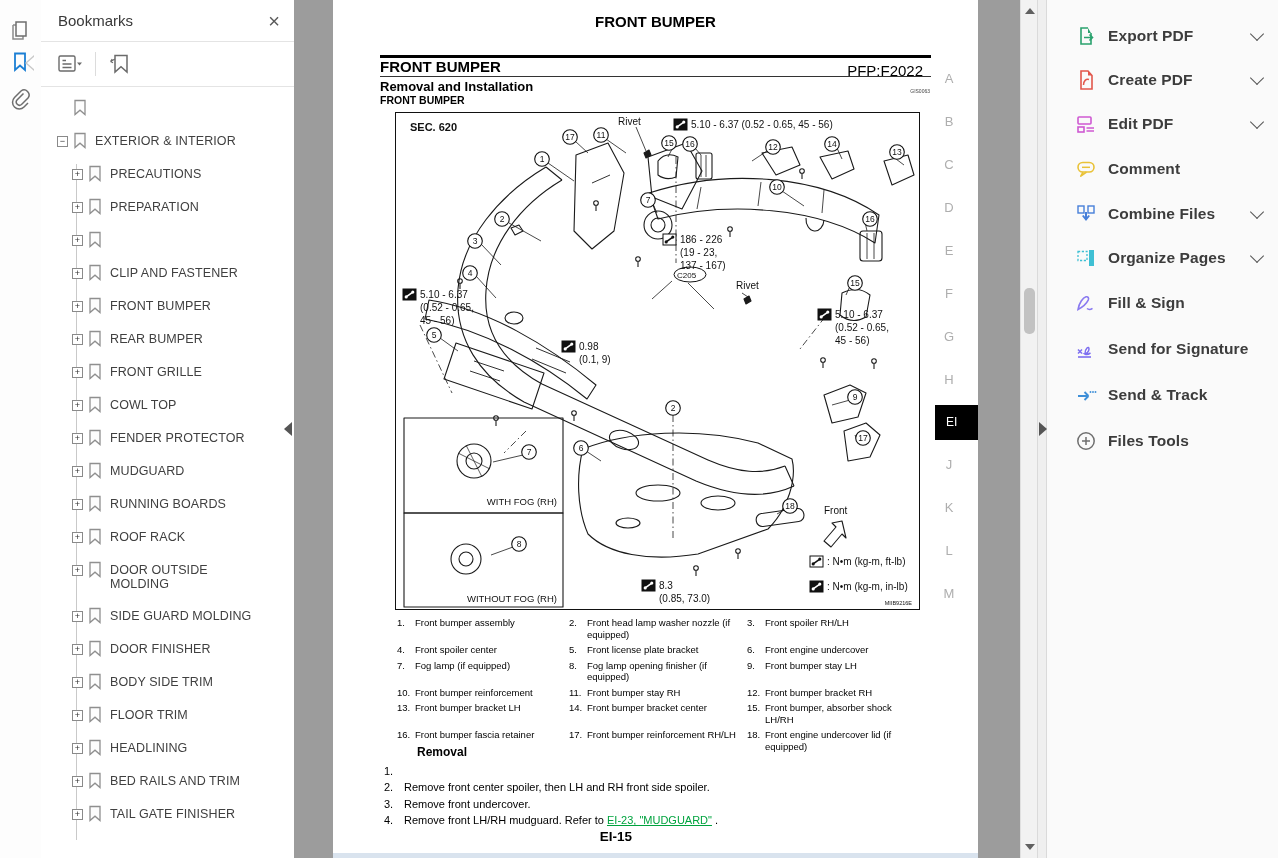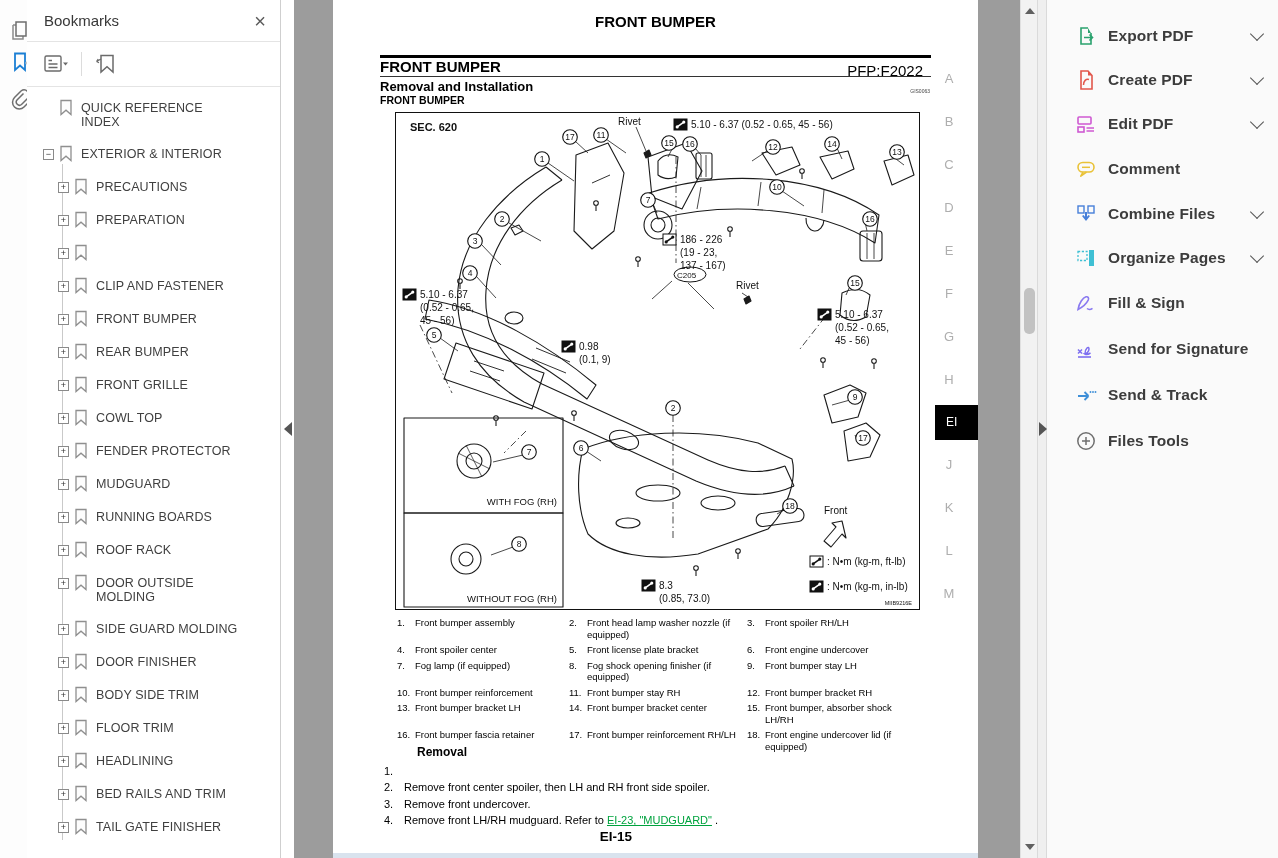--- a/index.html
+++ b/index.html
@@ -11,21 +11,21 @@
   #left-rail{left:0;top:0;width:41px;height:858px;background:#fdfdfd;border-right:1px solid #d6d6d6;}
   .rail-btn{position:absolute;left:9px;width:24px;height:24px;color:#6e6e6e;}
   .rail-btn svg{width:22px;height:22px;}
   .rail-active{color:#1b7fd4;}
   .rail-notch{position:absolute;right:-2px;width:0;height:0;border-top:7px solid transparent;
     border-bottom:7px solid transparent;border-right:8px solid #fff;}
   .rail-notch-edge{position:absolute;right:-1px;width:0;height:0;border-top:8px solid transparent;
     border-bottom:8px solid transparent;border-right:9px solid #c9c9c9;}
 
   
-  #bm-panel{left:27px;top:0;width:253px;height:858px;background:#fff;border-right:1px solid #cfcfcf;}
+  #bm-panel{left:41px;top:0;width:253px;height:858px;background:#fff;border-right:1px solid #cfcfcf;}
   #bm-header{height:41px;border-bottom:1px solid #e4e4e4;display:flex;align-items:center;}
   #bm-title{margin-left:17px;font-size:15px;color:#383838;flex:1;}
   #bm-close{margin-right:14px;font-size:20px;color:#5a5a5a;line-height:20px;cursor:default;}
   #bm-toolbar{height:44px;border-bottom:1px solid #e4e4e4;display:flex;align-items:center;padding-left:16px;color:#6b6b6b;}
   .bm-tool{display:flex;align-items:center;}
   .bm-tool svg{width:26px;height:22px;}
   .bm-sep{width:1px;height:24px;background:#dcdcdc;margin:0 12px;}
   #bm-tree{position:relative;padding-top:13px;height:758px;overflow:hidden;}
   #bm-connector{position:absolute;width:1px;background:#c9c9c9;left:35px;}
   .bm-row{position:relative;display:flex;align-items:flex-start;margin-bottom:17px;padding-left:16px;}
@@ -132,21 +132,20 @@
         </svg>
       </span>
     </div>
     <div id="bm-tree">
       <div id="bm-connector" style="top: 77px; height: 676px;"></div>
     <div class="bm-row">
           <span class="expander ph">+</span>
           <svg viewBox="0 0 14 17" class="bm-ico">
             <path d="M2,1.5 H12 V15.5 L7,11.2 L2,15.5 Z" fill="#fdfdfd" stroke="#8f8f8f" stroke-width="1.3"></path>
           </svg>
-          <span class="bm-label">QUICK REFERENCE INDEX</span>
         </div>
         <div class="bm-row">
           <span class="expander">−</span>
           <svg viewBox="0 0 14 17" class="bm-ico">
             <path d="M2,1.5 H12 V15.5 L7,11.2 L2,15.5 Z" fill="#fdfdfd" stroke="#8f8f8f" stroke-width="1.3"></path>
           </svg>
           <span class="bm-label">EXTERIOR &amp; INTERIOR</span>
         </div>
         <div class="bm-row lvl1">
           <span class="expander">+</span>
@@ -612,21 +611,21 @@
           <div class="part">
             <span class="pn">6.</span>
             <span>Front engine undercover</span>
           </div>
           <div class="part">
             <span class="pn">7.</span>
             <span>Fog lamp (if equipped)</span>
           </div>
           <div class="part">
             <span class="pn">8.</span>
-            <span>Fog shock opening finisher (if equipped)</span>
+            <span>Fog lamp opening finisher (if equipped)</span>
           </div>
           <div class="part">
             <span class="pn">9.</span>
             <span>Front bumper stay LH</span>
           </div>
           <div class="part">
             <span class="pn">10.</span>
             <span>Front bumper reinforcement</span>
           </div>
           <div class="part">

